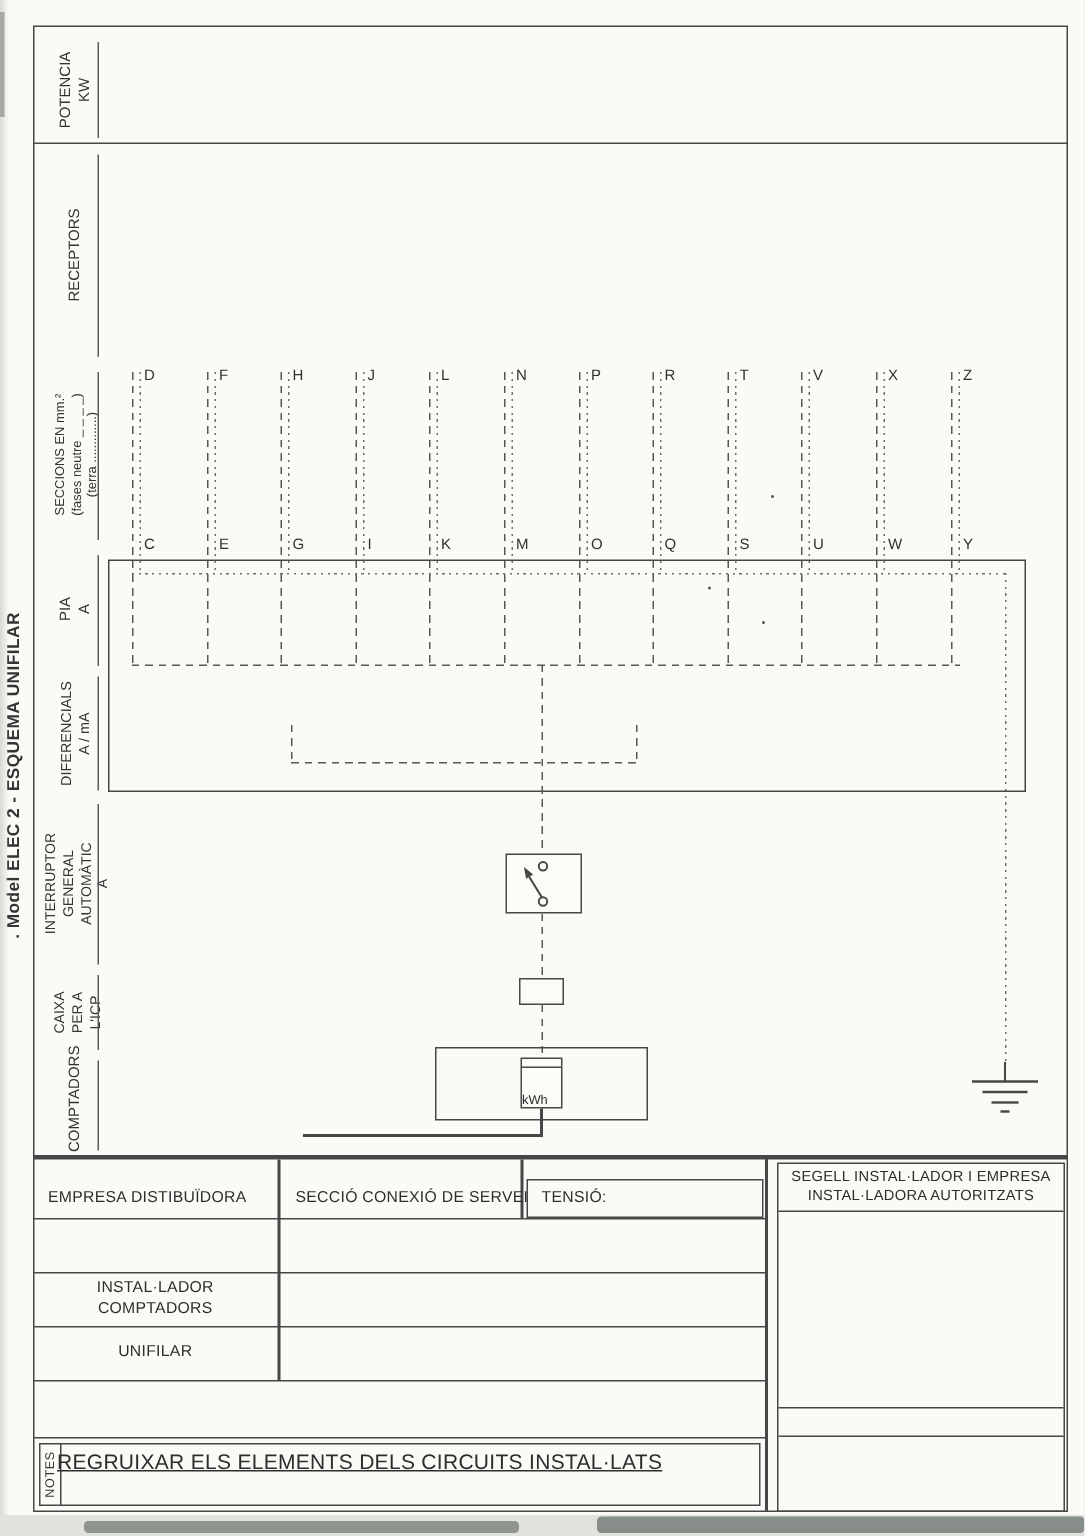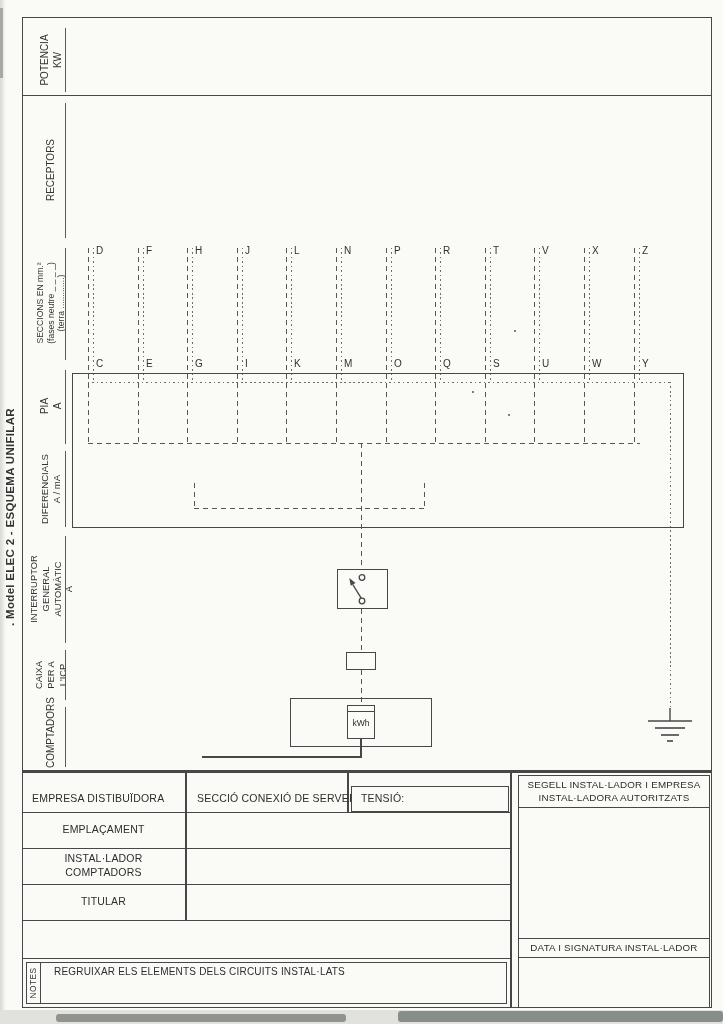--- a/index.html
+++ b/index.html
@@ -192,21 +192,21 @@
       <line x1="23.3" y1="28.3" x2="14.8" y2="14.5" stroke="#474747" stroke-width="1.4"></line>
       <polygon points="11.3,8 17.5,13 12.7,15.8" fill="#474747"></polygon>
     </svg>
   </div>
 
   <div class="box" style="left:346px;top:652px;width:30px;height:18px;"></div>
 
   <div class="abs" style="left:290px;top:698px;width:142px;height:49px;border:1.4px solid #474747;box-sizing:border-box;"></div>
   <div class="box" style="left:347px;top:705px;width:28px;height:34px;">
     <div style="height:5px;border-bottom:1.2px solid #474747;"></div>
-    <div style="text-align:center;font-size:8.6px;margin-top:6px;color:#2d2d2d;">kWh</div>
+    <div style="font-size:8.6px;margin-top:16px;color:#2d2d2d;">kWh</div>
   </div>
 
   <div class="vl" style="left:360px;top:739px;height:18px;"></div>
   <div class="hl" style="left:202px;top:756px;width:160px;"></div>
 
   <svg class="abs" style="left:646px;top:708px;" width="48" height="38" viewBox="0 0 48 38">
     <line x1="24" y1="0" x2="24" y2="13" stroke="#474747" stroke-width="1.4"></line>
     <line x1="2" y1="13" x2="46" y2="13" stroke="#474747" stroke-width="1.6"></line>
     <line x1="9" y1="20" x2="39" y2="20" stroke="#474747" stroke-width="1.6"></line>
     <line x1="15" y1="27" x2="33" y2="27" stroke="#474747" stroke-width="1.6"></line>
@@ -227,46 +227,44 @@
   <div class="hl" style="left:22px;top:884px;width:489px;height:1px;"></div>
   <div class="hl" style="left:22px;top:920px;width:489px;height:1px;"></div>
   <div class="hl" style="left:22px;top:958px;width:489px;height:1px;"></div>
 
   <div class="lbl" style="left:32px;top:792px;">EMPRESA DISTIBUÏDORA</div>
   <div class="lbl" style="left:197px;top:792px;">SECCIÓ CONEXIÓ DE SERVEI</div>
   <div class="abs" style="left:351px;top:786px;width:158px;height:26px;border:1.2px solid #474747;box-sizing:border-box;text-align:center;">
     <span class="lbl" style="left:9px;top:5px;">TENSIÓ:</span>
   </div>
 
-  <div class="cellc" style="left:22px;top:812px;width:163px;height:36px;">EMPLAÇAMENT</div>
   <div class="cellc pre" style="left:22px;top:848px;width:163px;height:36px;">INSTAL·LADOR
 COMPTADORS</div>
-  <div class="cellc" style="left:22px;top:884px;width:163px;height:36px;">TITULAR</div>
+  <div class="cellc" style="left:22px;top:884px;width:163px;height:36px;">UNIFILAR</div>
 
   <div class="abs" style="left:186px;top:813px;width:324px;height:34px;"></div>
   <div class="abs" style="left:186px;top:849px;width:324px;height:34px;"></div>
   <div class="abs" style="left:186px;top:885px;width:324px;height:34px;"></div>
 
 
   <div class="abs" style="left:22px;top:958px;width:489px;height:50px;">
     <div class="abs" style="left:4px;top:4px;right:4px;bottom:4px;border:1.2px solid #474747;"></div>
     <div class="abs" style="left:18px;top:4px;width:1.2px;height:42px;background:#474747;"></div>
     <div class="vwrap" style="left:4px;top:4px;width:14px;height:42px;">
       <span class="rot" style="width:42px;font-size:8.4px;letter-spacing:.4px;">NOTES</span>
     </div>
-    <div class="lbl" style="left:32px;top:8px;font-size:10px;">REGRUIXAR ELS ELEMENTS DELS CIRCUITS INSTAL·LATS</div>
+    <div class="lbl" style="left:16px;top:8px;font-size:14px;text-decoration:underline;">REGRUIXAR ELS ELEMENTS DELS CIRCUITS INSTAL·LATS</div>
   </div>
 
   <div class="abs" style="left:518px;top:775px;width:192px;height:233px;border:1.4px solid #474747;box-sizing:border-box;">
     <div class="cellc pre" style="left:0;top:2px;width:190px;height:28px;font-size:9.8px;">SEGELL INSTAL·LADOR I EMPRESA
 INSTAL·LADORA AUTORITZATS</div>
     <div class="hl" style="left:0;top:31px;width:190px;height:1px;"></div>
     <div class="abs" style="left:0;top:32px;width:190px;height:129px;"></div>
     <div class="hl" style="left:0;top:162px;width:190px;height:1px;"></div>
-    <div class="cellc" style="left:0;top:163px;width:190px;height:18px;font-size:9.8px;">DATA I SIGNATURA INSTAL·LADOR</div>
     <div class="hl" style="left:0;top:181px;width:190px;height:1px;"></div>
     <div class="abs" style="left:0;top:182px;width:190px;height:48px;"></div>
   </div>
 
   <div class="abs" style="left:0;top:0;width:6px;height:1024px;background:linear-gradient(to right,#d9d9d4,rgba(217,217,212,0));"></div>
   <div class="abs" style="left:0;top:8px;width:3px;height:70px;background:#a8a8a2;"></div>
   <div class="abs" style="left:0;top:1010px;width:723px;height:14px;background:#e1e2dd;"></div>
   <div class="abs" style="left:56px;top:1014px;width:290px;height:8px;background:#8f948f;border-radius:3px;"></div>
   <div class="abs" style="left:398px;top:1011px;width:325px;height:11px;background:#878d88;border-radius:3px;"></div>
 

